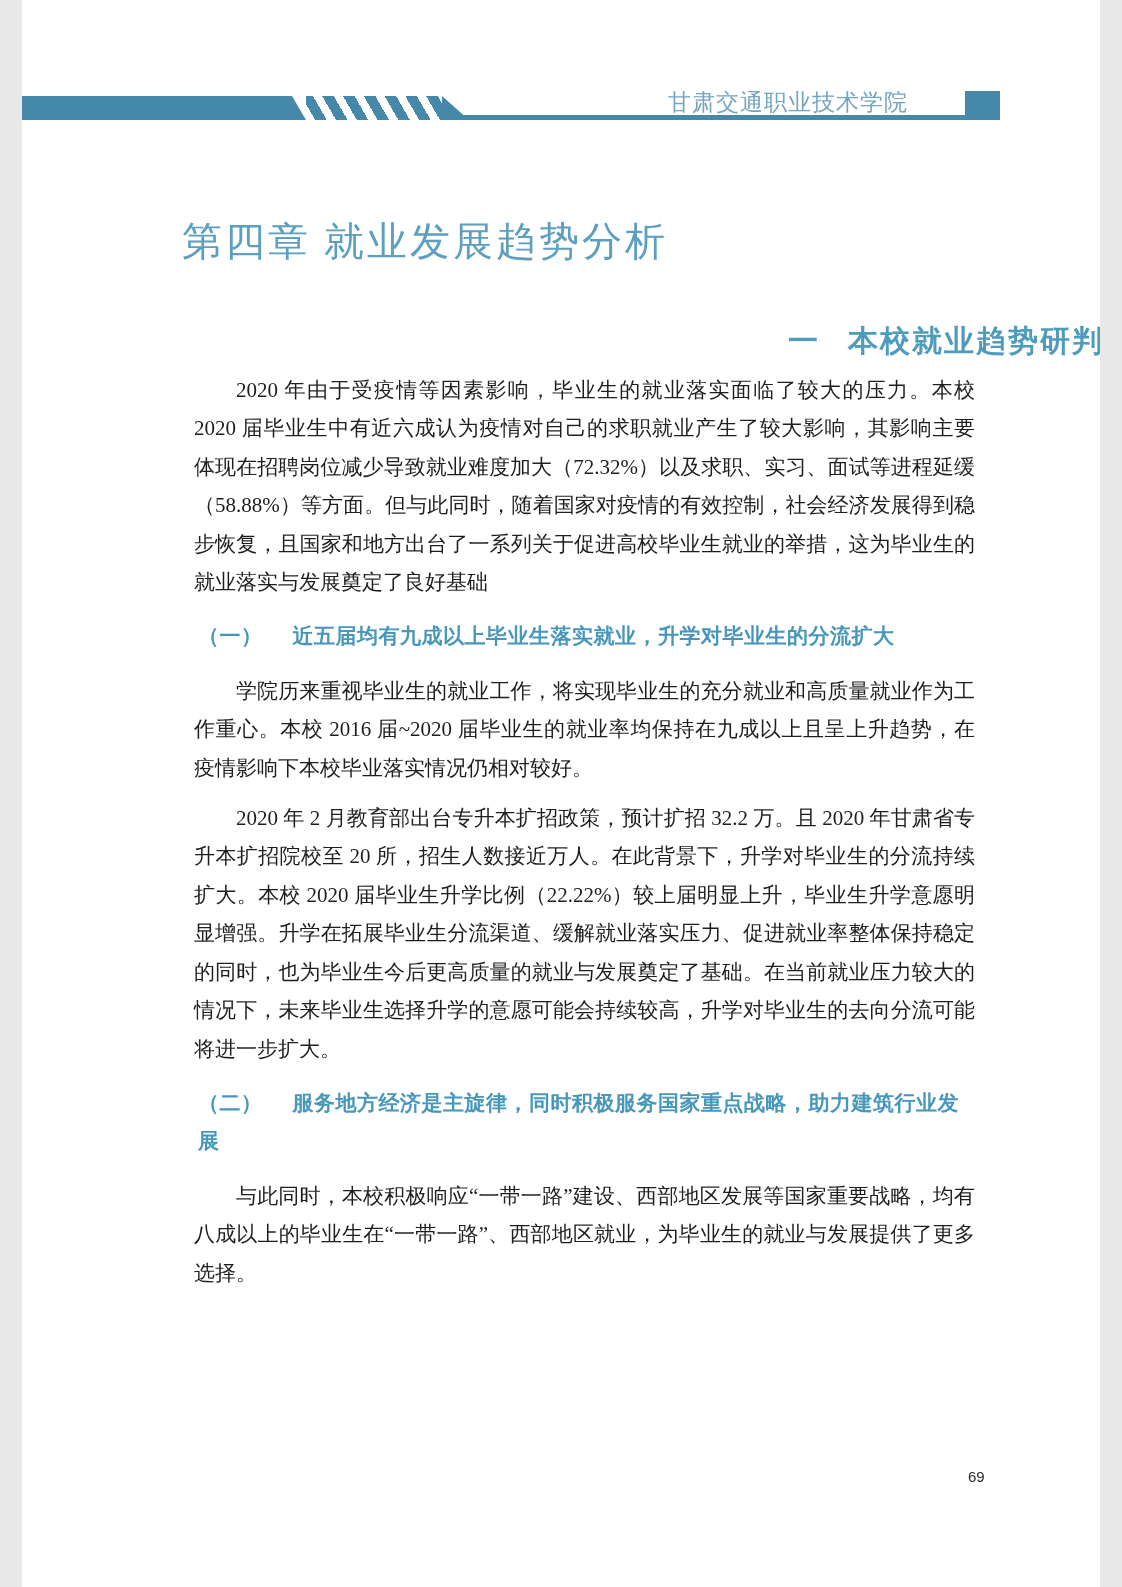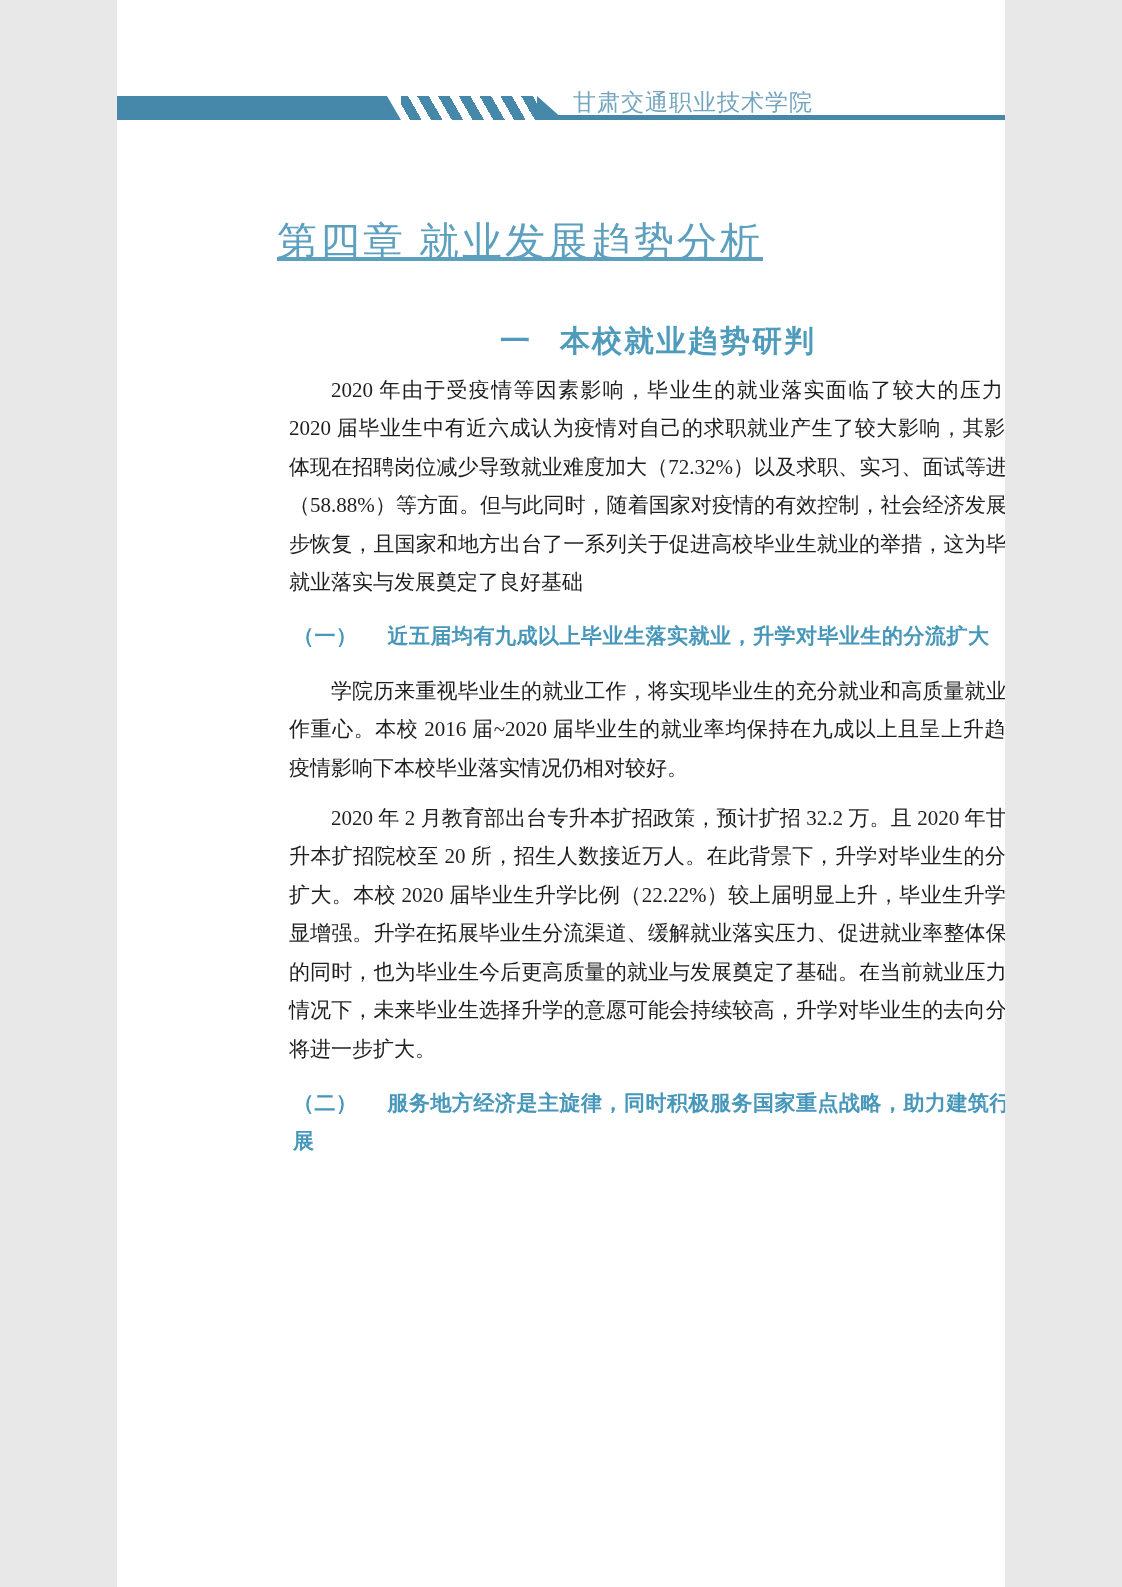--- a/index.html
+++ b/index.html
@@ -1,17 +1,17 @@
 <!DOCTYPE html>
 <html lang="zh"><head>
 <meta charset="utf-8">
 <style>
   html,body{margin:0;padding:0;background:#e8e8e8;}
   .page{
-    position:relative;width:888px;height:1587px;background:#ffffff;
+    position:relative;width:1078px;height:1587px;background:#ffffff;
     margin:0 auto;overflow:hidden;
     font-family:"Liberation Serif","DejaVu Serif",serif;color:#1e1e1e;
   }
   
   .hdr-bar-solid{
     position:absolute;left:0;top:96px;width:284px;height:24px;
     background:#4588AA;
     clip-path:polygon(0 0,calc(100% - 14px) 0,100% 100%,0 100%);
   }
   .hdr-stripes{
@@ -34,24 +34,23 @@
   }
   .hdr-block{
     position:absolute;left:943px;top:91px;width:35px;height:29px;
     background:#4588AA;
   }
   
   .chapter-title{
     position:absolute;left:160px;top:186px;width:900px;
     font-size:40px;line-height:58px;color:#5C9FBE;letter-spacing:3px;
     font-weight:400;
-    text-decoration:underline;
   }
   .section-heading{
-    position:absolute;left:0;top:292px;width:1082px;text-align:center;
+    position:absolute;left:0;top:292px;width:1082px;text-align:right;
     font-size:30px;line-height:48px;color:#4F9BBC;font-weight:700;
     letter-spacing:2px;
   }
   .section-heading .sec-prefix{margin-right:28px;}
   
   .content{
     position:absolute;left:160px;top:359px;width:805px;
     font-size:21px;line-height:38.4px;
   }
   .content p{
@@ -96,20 +95,21 @@
 
     <p>学院历来重视毕业生的就业工作，将实现毕业生的充分就业和高质量就业作为工作重心。本校 2016 届~2020 届毕业生的就业率均保持在九成以上且呈上升趋势，在疫情影响下本校毕业落实情况仍相对较好。</p>
 
     <p>2020 年 2 月教育部出台专升本扩招政策，预计扩招 32.2 万。且 2020 年甘肃省专升本扩招院校至 20 所，招生人数接近万人。在此背景下，升学对毕业生的分流持续扩大。本校 2020 届毕业生升学比例（22.22%）较上届明显上升，毕业生升学意愿明显增强。升学在拓展毕业生分流渠道、缓解就业落实压力、促进就业率整体保持稳定的同时，也为毕业生今后更高质量的就业与发展奠定了基础。在当前就业压力较大的情况下，未来毕业生选择升学的意愿可能会持续较高，升学对毕业生的去向分流可能将进一步扩大。</p>
 
     <h3>
       <span class="sub-num">（二）</span><span>服务地方经济是主旋律，同时积极服务国家重点战略，助力建筑行业发展</span>
     </h3>
 
 
+    <p>与此同时，本校积极响应“一带一路”建设、西部地区发展等国家重要战略，均有八成以上的毕业生在“一带一路”、西部地区就业，为毕业生的就业与发展提供了更多选择。</p>
 
 
 
   </div>
 
   <div class="page-number">69</div>
 
 </div>
 
 </body></html>

